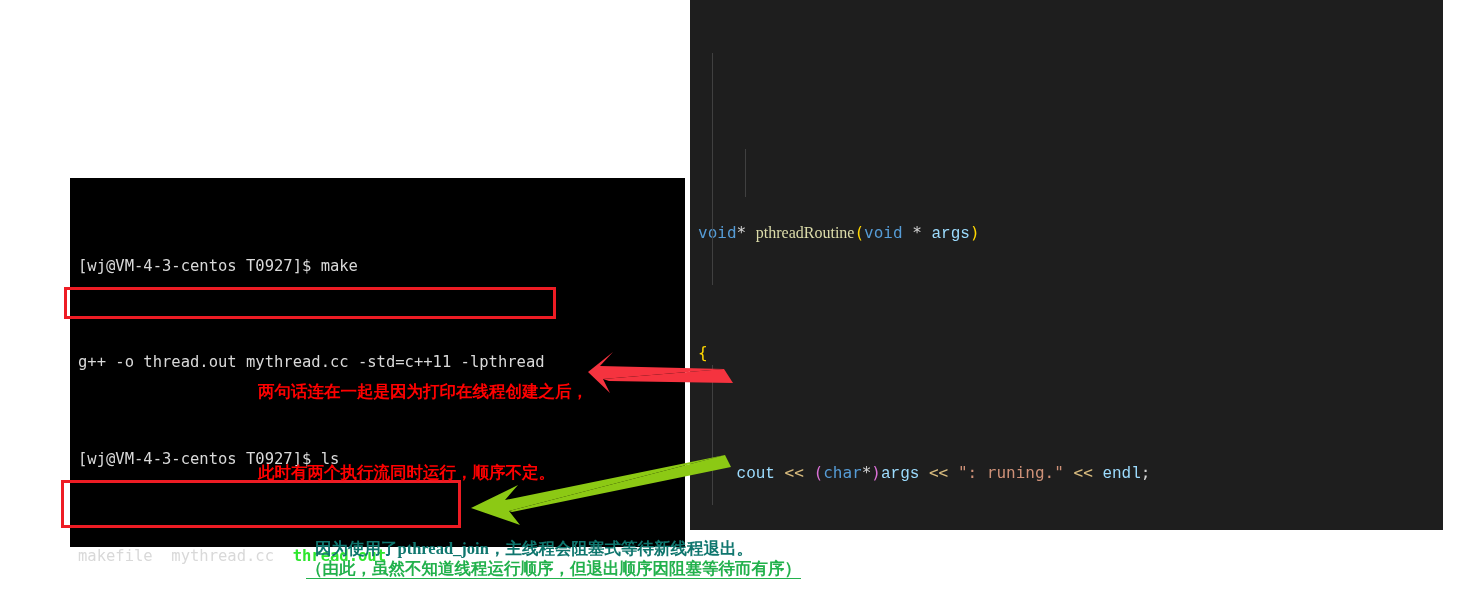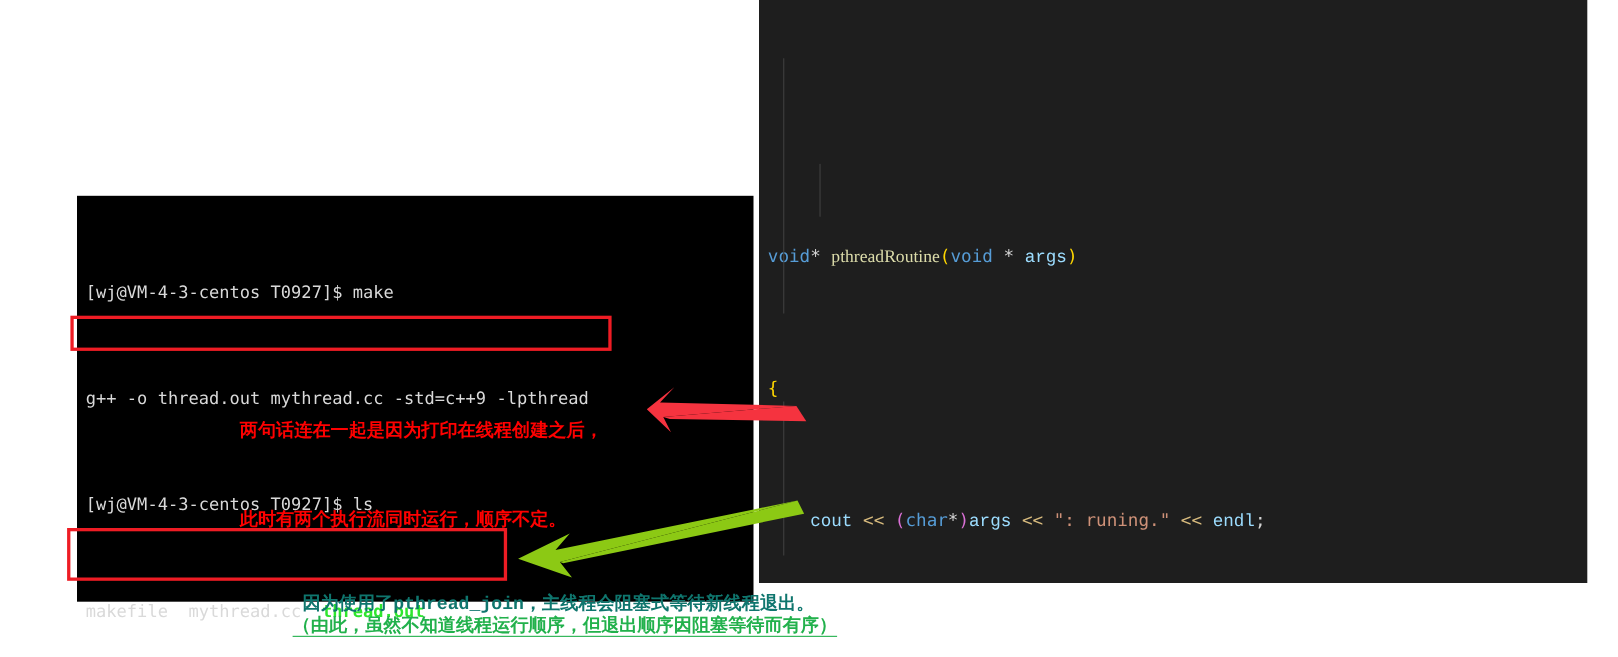--- a/index.html
+++ b/index.html
@@ -73,23 +73,24 @@
   .c-p1      { color: #da70d6; }   
   .indent-guide {
     position: absolute;
     width: 1px;
     background: #404040;
   }
 
   
   .annot {
     position: absolute;
-    font-family: Liberation Mono, monospace;
+    font-family: Liberation Serif, serif;
     font-weight: bold;
     white-space: pre;
+    margin-left: 40px;
   }
   #annot-top {
     left: 218px;
     top: 324px;
     font-size: 16.5px;
     line-height: 27px;
     color: #ff0000;
   }
   #annot-bottom-1 {
     left: 275px;
@@ -115,21 +116,21 @@
     pointer-events: none;
   }
 </style>
 </head>
 <body>
 
 <div id="terminal">
 
   <div class="tline"><span>[wj@VM-4-3-centos T0927]$</span><span> make</span></div>
 
-  <div class="tline"><span>g++ -o thread.out mythread.cc -std=c++9 -lpthread</span></div>
+  <div class="tline"><span>g++ -o thread.out mythread.cc -std=c++11 -lpthread</span></div>
 
   <div class="tline"><span>[wj@VM-4-3-centos T0927]$</span><span> ls</span></div>
 
   <div class="tline"><span>makefile  mythread.cc  </span><span class="tok-green">thread.out</span></div>
 
   
 
   
 
   

